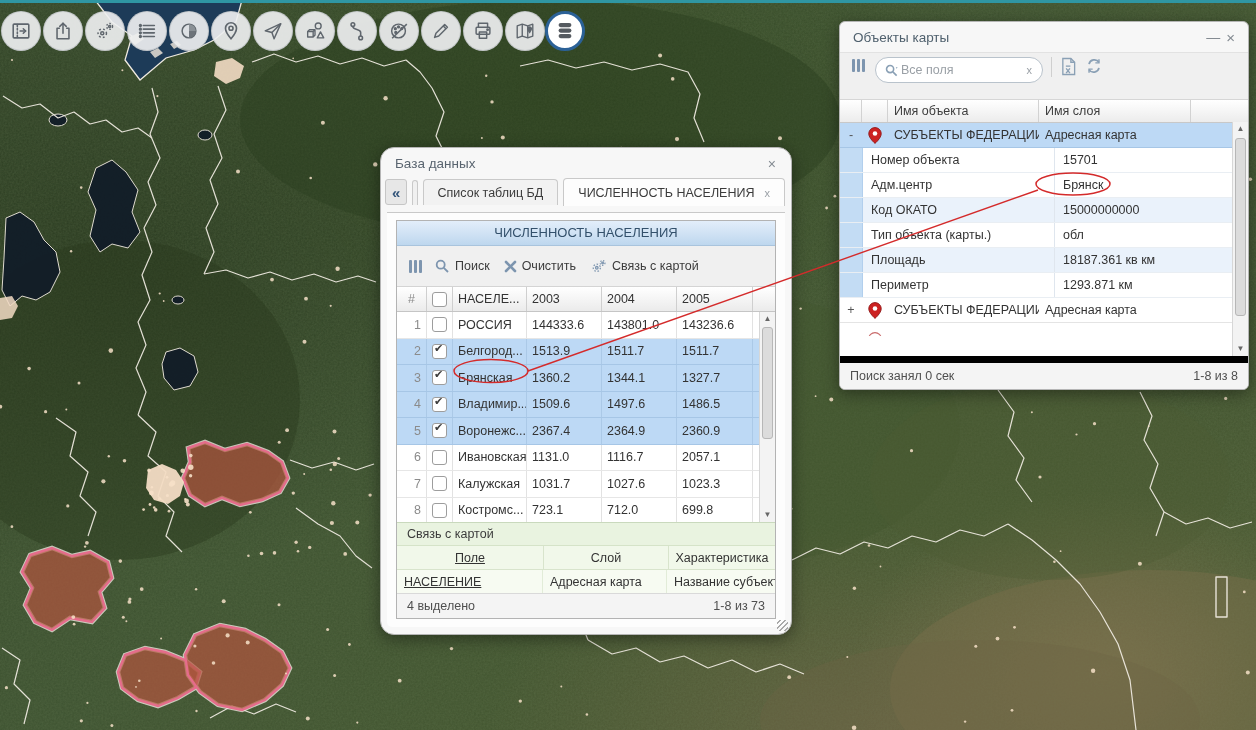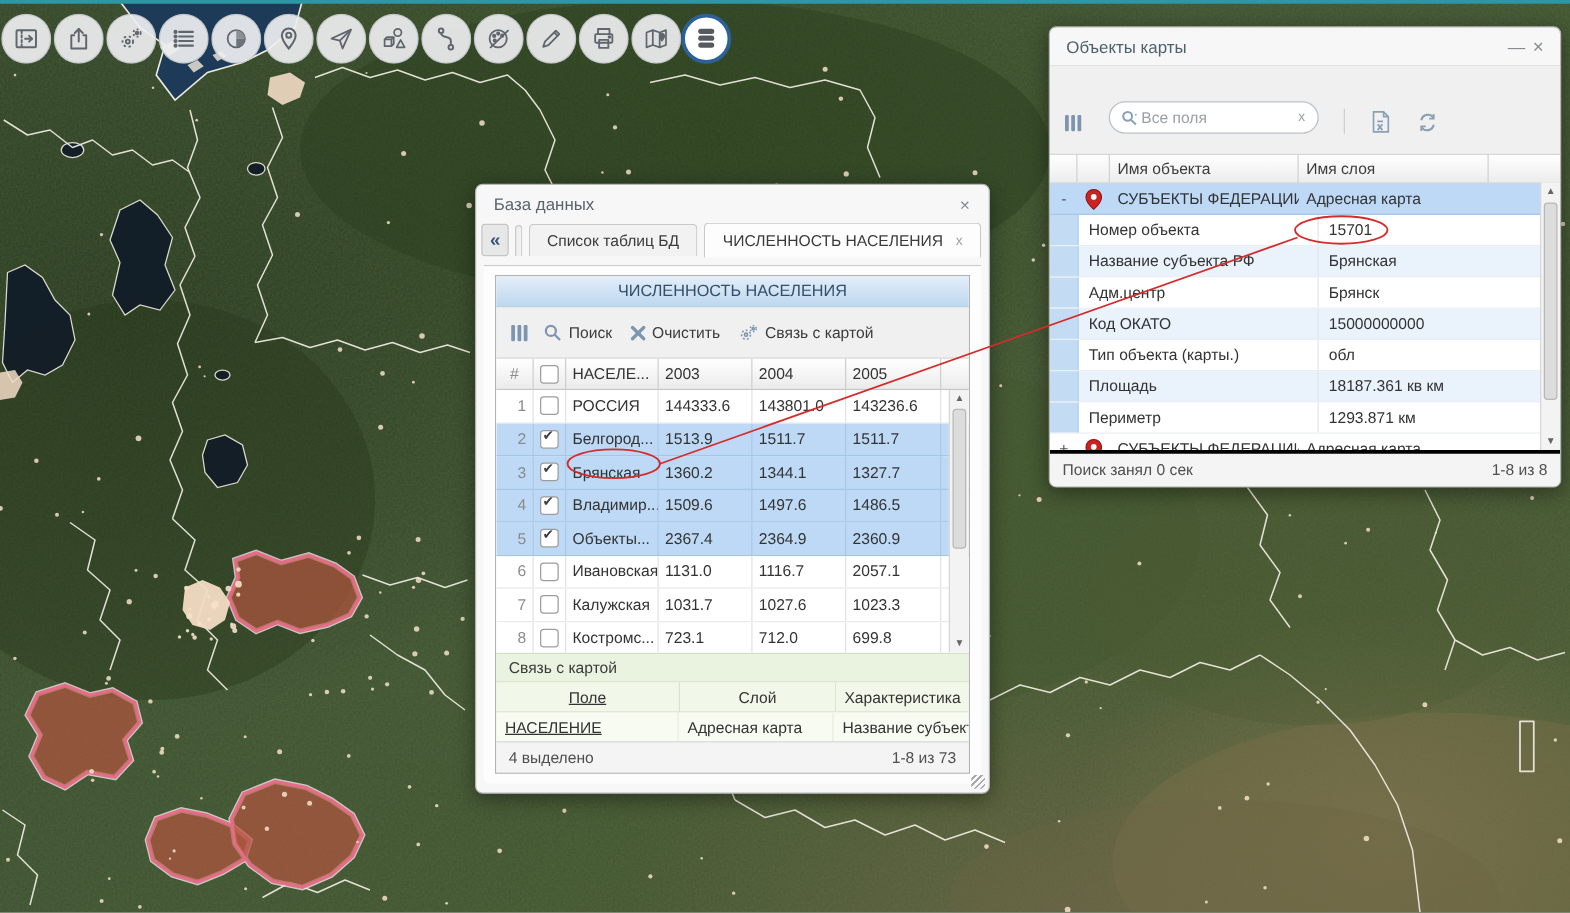--- a/index.html
+++ b/index.html
@@ -23,21 +23,21 @@
       display:flex;align-items:center;justify-content:center;cursor:pointer;padding:0;color:#5f666d;}
   .tb svg{display:block;}
   .tb.active{background:#fff;border:3px solid #2b6197;width:40px;height:40px;color:#4a4f54;}
   
   .dlg{position:absolute;background:#f7f7f7;border:1px solid #b5b5b5;border-radius:6px;
        box-shadow:0 4px 16px rgba(0,0,0,.4);}
   .dlg-title{display:flex;align-items:center;justify-content:space-between;padding:8px 12px 4px 14px;
        font-size:13.5px;color:#5a6570;}
   .winbtn{color:#848b92;font-size:14px;line-height:1;cursor:pointer;padding:0 3px;}
   
-  .dbdlg{left:380px;top:147px;width:410px;height:486px;z-index:20;}
+  .dbdlg{left:380px;top:147px;width:410px;height:486px;z-index:20;border-radius:14px;}
   .tabsrow{display:flex;align-items:flex-end;height:30px;padding:0 6px 0 4px;position:relative;}
   .collapsebtn{width:25px;height:26px;background:#e7e7e7;border:1px solid #c6c6c6;border-radius:3px;
        color:#33557a;font-size:15px;font-weight:bold;line-height:24px;text-align:center;cursor:pointer;margin-bottom:0;}
   .tabstub{width:13px;height:24px;border:1px solid #c9c9c9;border-bottom:none;border-radius:4px 4px 0 0;
        background:#f0f0f0;margin-left:5px;}
   .tab{height:25px;border:1px solid #c9c9c9;border-bottom:none;border-radius:4px 4px 0 0;background:#f2f2f2;
        display:flex;align-items:center;padding:0 14px;font-size:12.5px;color:#3b3b3b;margin-left:5px;cursor:pointer;white-space:nowrap;}
   .tab.active{background:#fdfdfd;height:27px;margin-bottom:-1px;z-index:2;}
   .tclose{margin-left:10px;color:#9aa0a6;font-size:11px;cursor:pointer;}
   .dbody{position:absolute;left:6px;right:6px;top:64px;bottom:7px;background:#fdfdfd;
@@ -86,32 +86,32 @@
        background:repeating-linear-gradient(135deg,transparent 0 2px,#a9a9a9 2px 3.5px);}
   
   .vsb{position:absolute;top:0;right:0;width:15px;background:#f3f3f3;border-left:1px solid #d7d7d7;}
   .vsb .ar{position:absolute;left:0;right:0;height:14px;color:#666;font-size:8px;text-align:center;line-height:14px;cursor:pointer;}
   .vsb .ar.up{top:0;}.vsb .ar.dn{bottom:0;}
   .vsb .thumb{position:absolute;left:2px;right:2px;background:#dcdcdc;border:1px solid #b7b7b7;border-radius:3px;cursor:pointer;}
   
   .objpanel{left:823px;top:21px;width:408px;height:367px;z-index:22;display:flex;flex-direction:column;margin-left:16px;}
   .op-title{display:flex;align-items:center;height:30px;padding:0 10px 0 13px;font-size:13.5px;color:#50616e;flex:0 0 auto;}
   .op-title .sp{flex:1;}
-  .op-tb{height:38px;display:flex;align-items:flex-end;background:#f0f0f0;border-top:1px solid #e2e2e2;
-       border-bottom:1px solid #d6d6d6;padding:16px 10px;gap:20px;flex:0 0 auto;}
+  .op-tb{height:38px;display:flex;align-items:flex-start;background:#f0f0f0;border-top:1px solid #e2e2e2;
+       border-bottom:1px solid #d6d6d6;padding:4px 10px;gap:8px;flex:0 0 auto;}
   .searchpill{display:flex;align-items:center;height:24px;background:#fff;border:1px solid #b9c3cc;
        border-radius:13px;padding:0 8px;width:150px;}
   .searchpill input{border:none;outline:none;flex:1;font-size:12.5px;color:#444;min-width:0;background:transparent;
        font-family:"Liberation Sans","DejaVu Sans",sans-serif;}
   .searchpill input::placeholder{color:#9aa0a6;}
   .clearx{color:#9aa0a6;font-size:11px;cursor:pointer;padding:0 2px;}
   .vsep{width:1px;height:20px;background:#cfcfcf;}
   .icbtn{cursor:pointer;display:flex;align-items:center;color:#8aa0b5;}
   .otable{flex:1;position:relative;font-size:12.5px;display:flex;flex-direction:column;overflow:hidden;background:#fff;
-       border-bottom:3px solid #000000;}
+       border-bottom:7px solid #000000;}
   .ohead{display:flex;height:22px;background:linear-gradient(#fff,#ececec);border-bottom:1px solid #c8c8c8;flex:0 0 auto;}
   .ohead span{display:flex;align-items:center;padding:0 6px;border-right:1px solid #d2d2d2;box-sizing:border-box;color:#3c3c3c;}
   .orow{display:flex;height:24px;border-bottom:1px solid #e4e4e4;background:#fff;flex:0 0 auto;}
   .orow.sel{background:#bdd9f5;border-bottom:1px solid #a6c6e6;}
   .oc{display:flex;align-items:center;padding:0 6px;box-sizing:border-box;white-space:nowrap;overflow:hidden;}
   .oe{width:22px;justify-content:center;color:#555;padding:0;}
   .oi{width:26px;justify-content:center;padding:0;}
   .on1{width:151px;}
   .ol{width:152px;}
   .ox{flex:1;}
@@ -636,21 +636,21 @@
             <span class="c cy">1509.6</span>
             <span class="c cy">1497.6</span>
             <span class="c cy5">1486.5</span>
             <span class="c cfill"></span>
           </div>
           <div class="trow sel">
             <span class="c cn">5</span>
             <span class="c cc">
                 <span class="cb on"></span>
               </span>
-            <span class="c cname">Объекты...</span>
+            <span class="c cname">Воронежс...</span>
             <span class="c cy">2367.4</span>
             <span class="c cy">2364.9</span>
             <span class="c cy5">2360.9</span>
             <span class="c cfill"></span>
           </div>
           <div class="trow">
             <span class="c cn">6</span>
             <span class="c cc">
                 <span class="cb"></span>
               </span>
@@ -769,25 +769,20 @@
           </span>
         <span class="oc on1">СУБЪЕКТЫ ФЕДЕРАЦИИ</span>
         <span class="oc ol">Адресная карта</span>
         <span class="oc ox"></span>
       </div>
       <div class="drow">
           <span class="dgut"></span>
           <span class="dlabel">Номер объекта</span>
           <span class="dvalue">15701</span>
         </div>
-      <div class="drow alt">
-          <span class="dgut"></span>
-          <span class="dlabel">Название субъекта РФ</span>
-          <span class="dvalue">Брянская</span>
-        </div>
       <div class="drow">
           <span class="dgut"></span>
           <span class="dlabel">Адм.центр</span>
           <span class="dvalue">Брянск</span>
         </div>
       <div class="drow alt">
           <span class="dgut"></span>
           <span class="dlabel">Код ОКАТО</span>
           <span class="dvalue">15000000000</span>
         </div>

